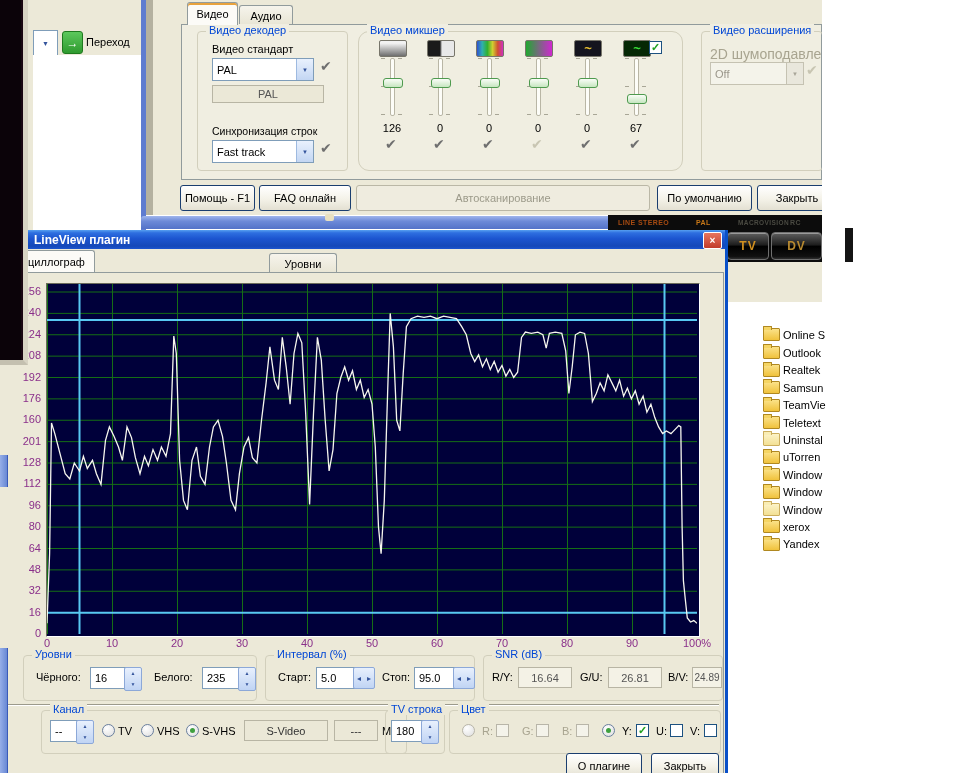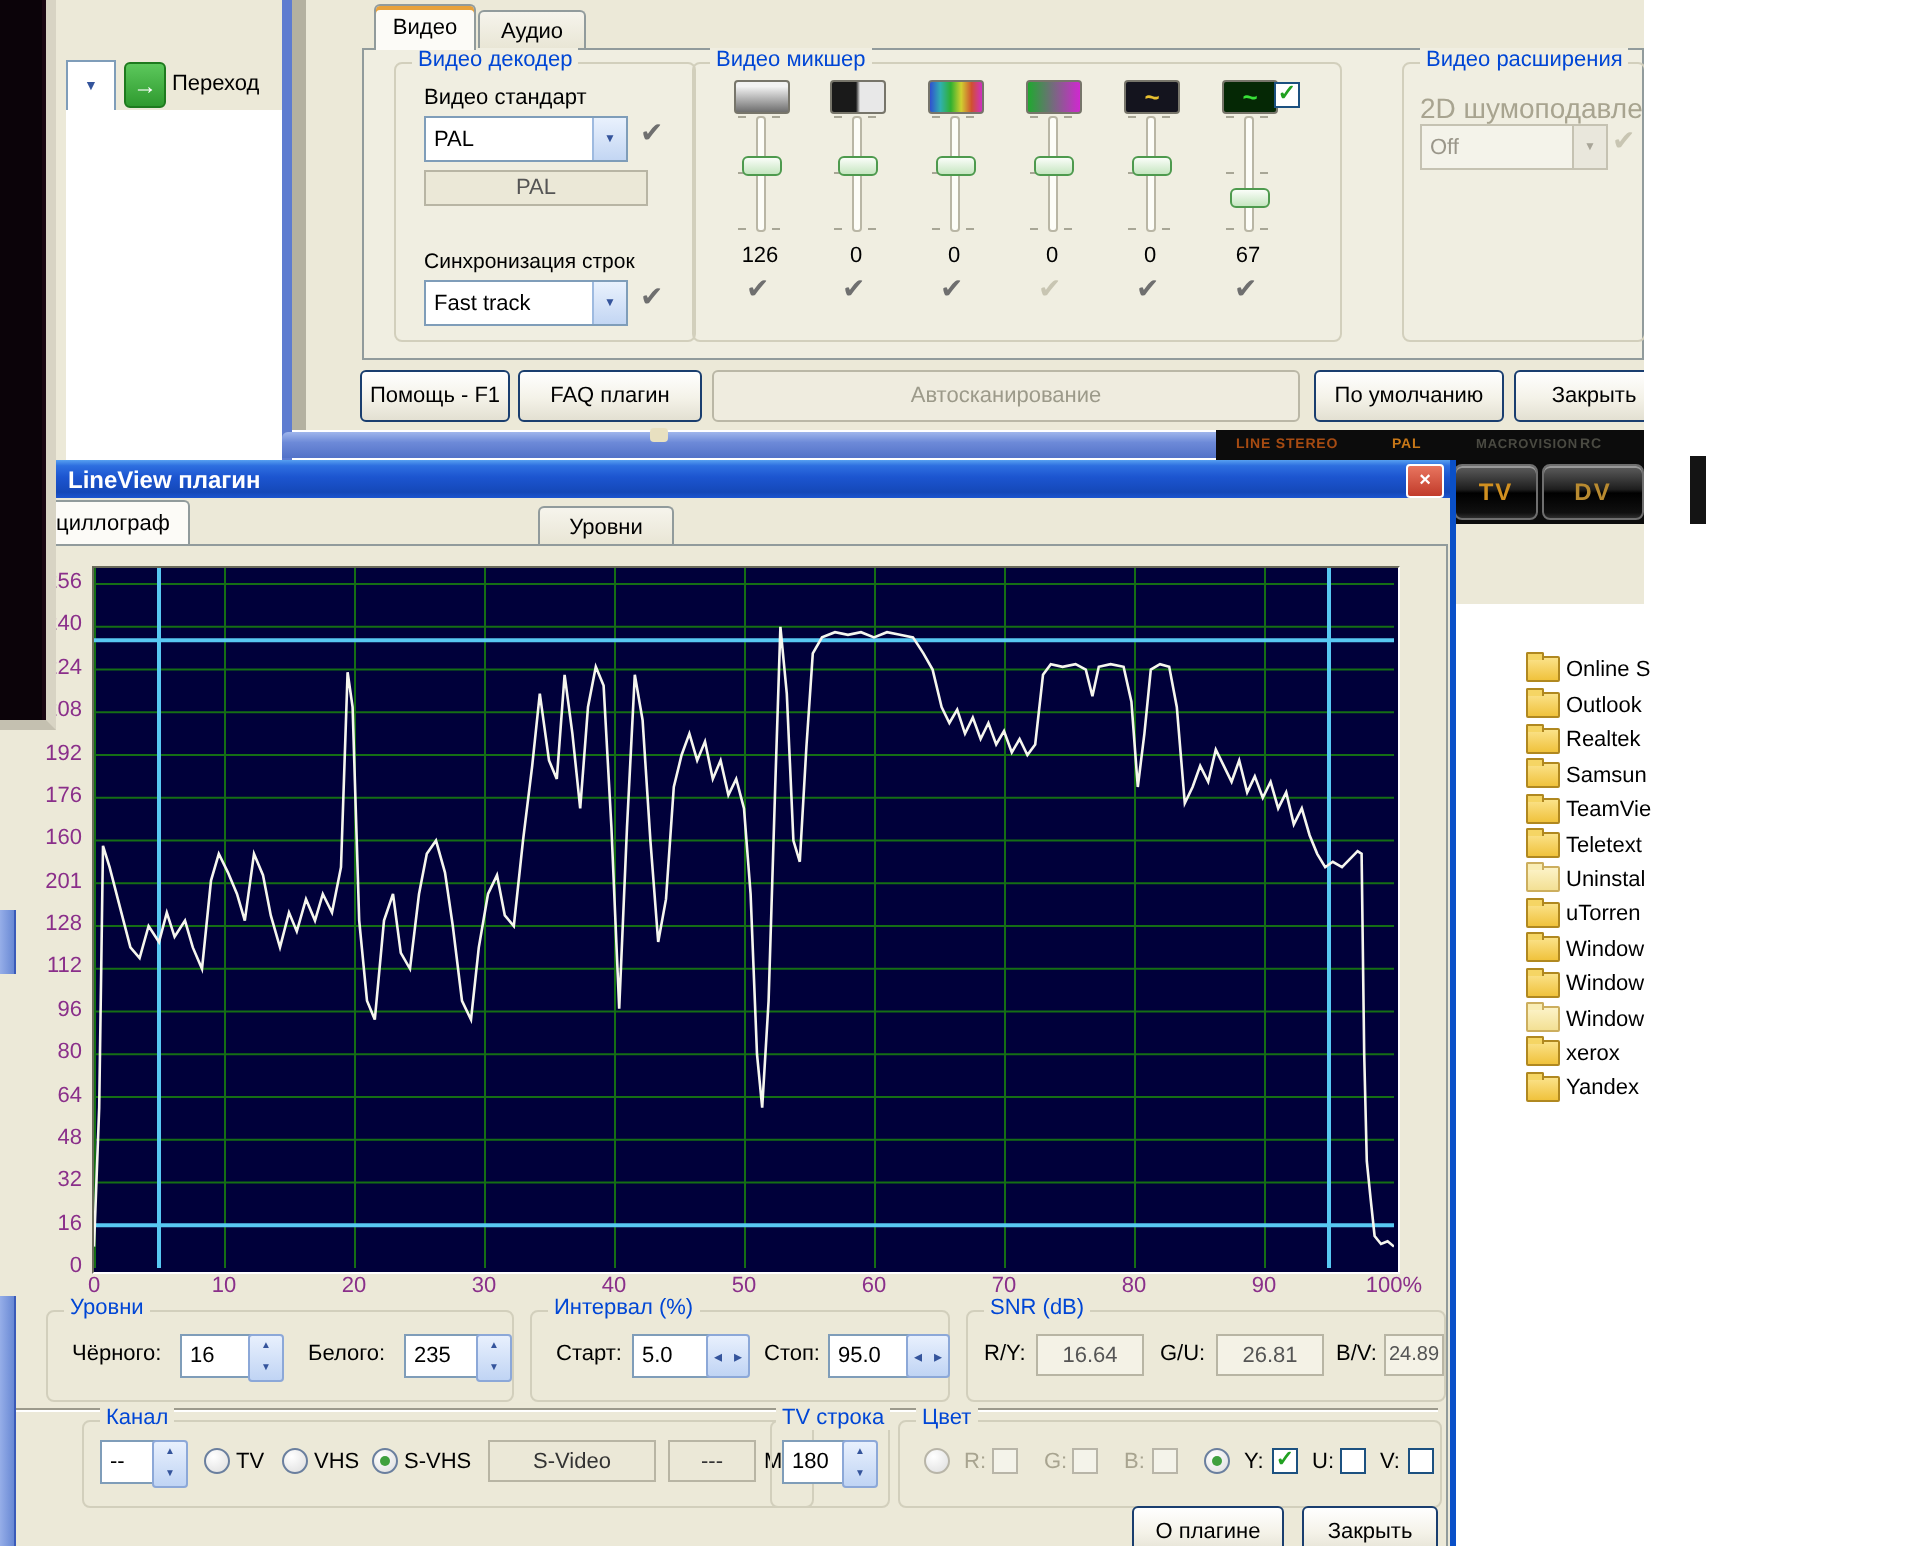--- a/index.html
+++ b/index.html
@@ -142,21 +142,21 @@
         <span>PAL</span>
       </div>
       <span class="lbl" style="left:14px;top:93px;font-size:10.5px;">Синхронизация строк</span>
       <div class="combo" style="left:14px;top:108px;width:100px;height:21px;">
         <span class="cval">Fast track</span>
         <span class="carr">▼</span>
       </div>
       <span class="chk" style="left:122px;top:108px;">✔</span>
     </div>
 
-    <div class="grp" style="left:164px;top:6px;width:323px;height:138px;">
+    <div class="grp" style="left:176px;top:6px;width:323px;height:138px;border-radius:11px;">
       <span class="gcap pg">Видео микшер</span>
       <div id="mixer-cols">
           <div class="mcol" style="left: 9px;">
             <div class="mic ic-brightness"></div>
             <div class="mtrack"></div>
             <div class="mtick" style="left: 13px; top: 20px;"></div>
             <div class="mtick" style="left: 30px; top: 20px;"></div>
             <div class="mtick" style="left: 13px; top: 48px;"></div>
             <div class="mtick" style="left: 30px; top: 48px;"></div>
             <div class="mtick" style="left: 13px; top: 76px;"></div>
@@ -242,21 +242,21 @@
         <span class="carr">▼</span>
       </div>
       <span class="chk dis" style="left:104px;top:30px;">✔</span>
     </div>
   </div>
 
   <div class="xpbtn" style="left:27px;top:185px;width:73px;height:24px;">
     <span>Помощь - F1</span>
   </div>
   <div class="xpbtn" style="left:106px;top:185px;width:90px;height:24px;">
-    <span>FAQ плагин</span>
+    <span>FAQ онлайн</span>
   </div>
   <div class="xpbtn dis" style="left:203px;top:185px;width:292px;height:24px;">
     <span>Автосканирование</span>
   </div>
   <div class="xpbtn" style="left:504px;top:185px;width:93px;height:24px;">
     <span>По умолчанию</span>
   </div>
   <div class="xpbtn" style="left:604px;top:185px;width:78px;height:24px;">
     <span>Закрыть</span>
   </div>

